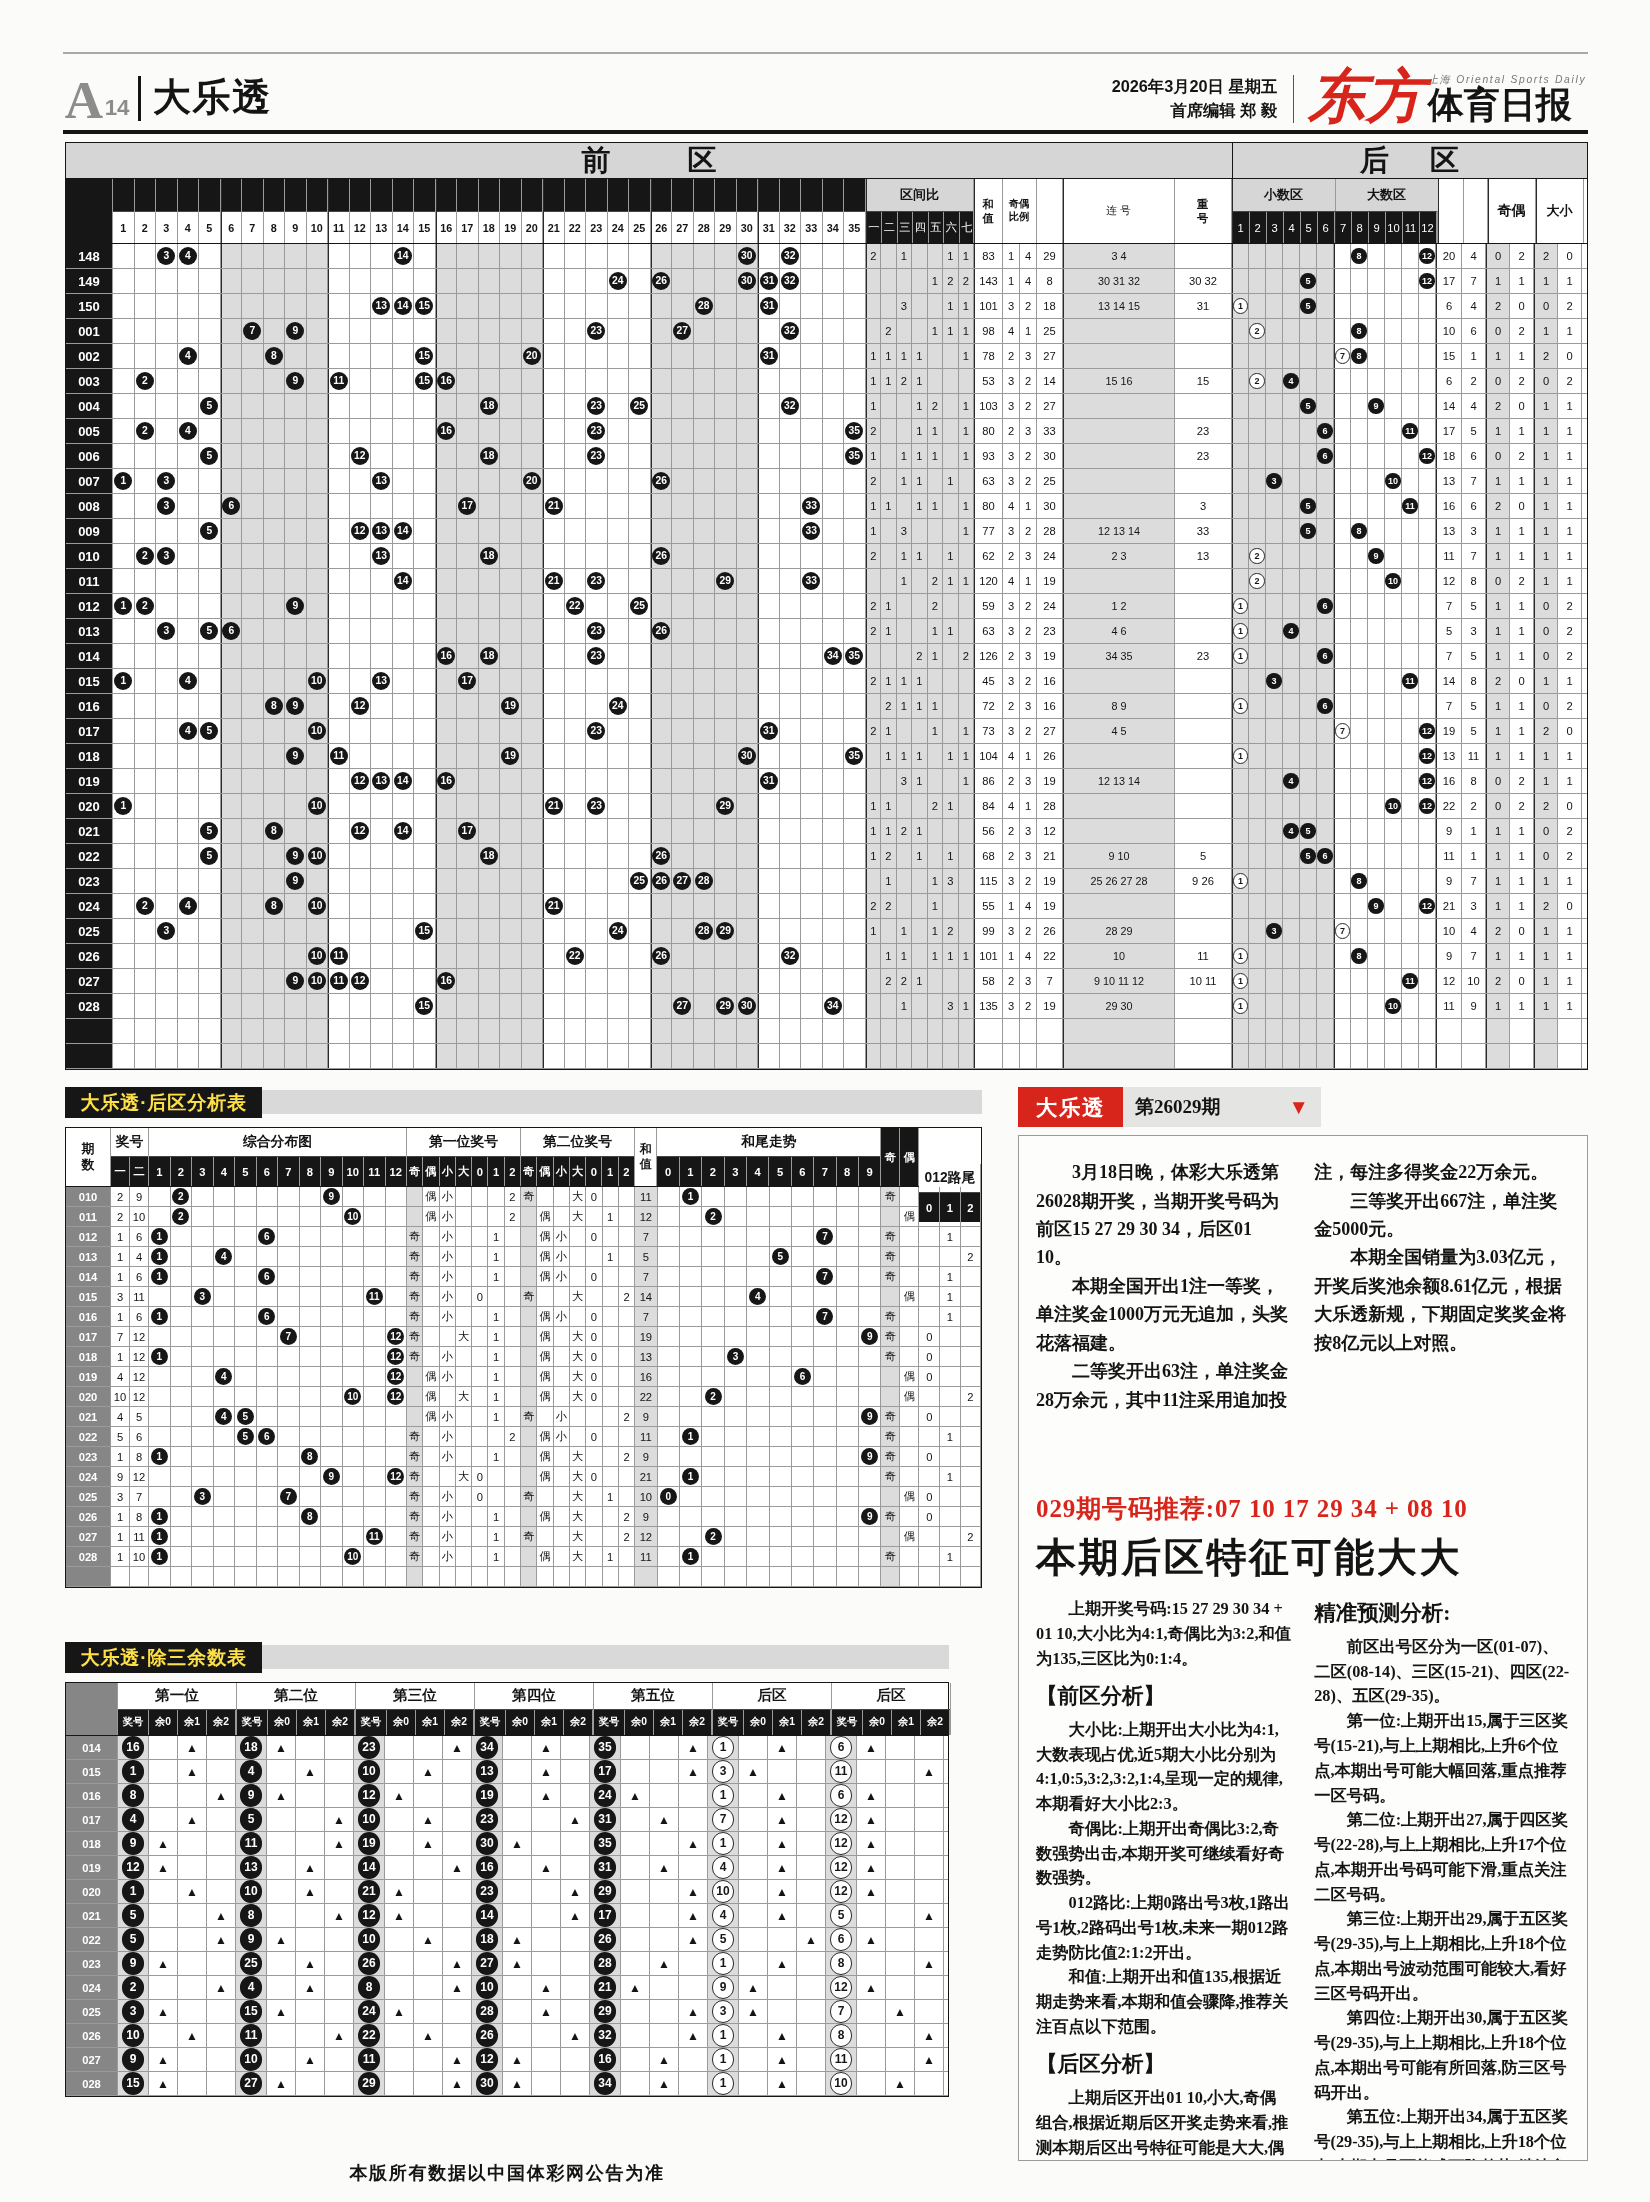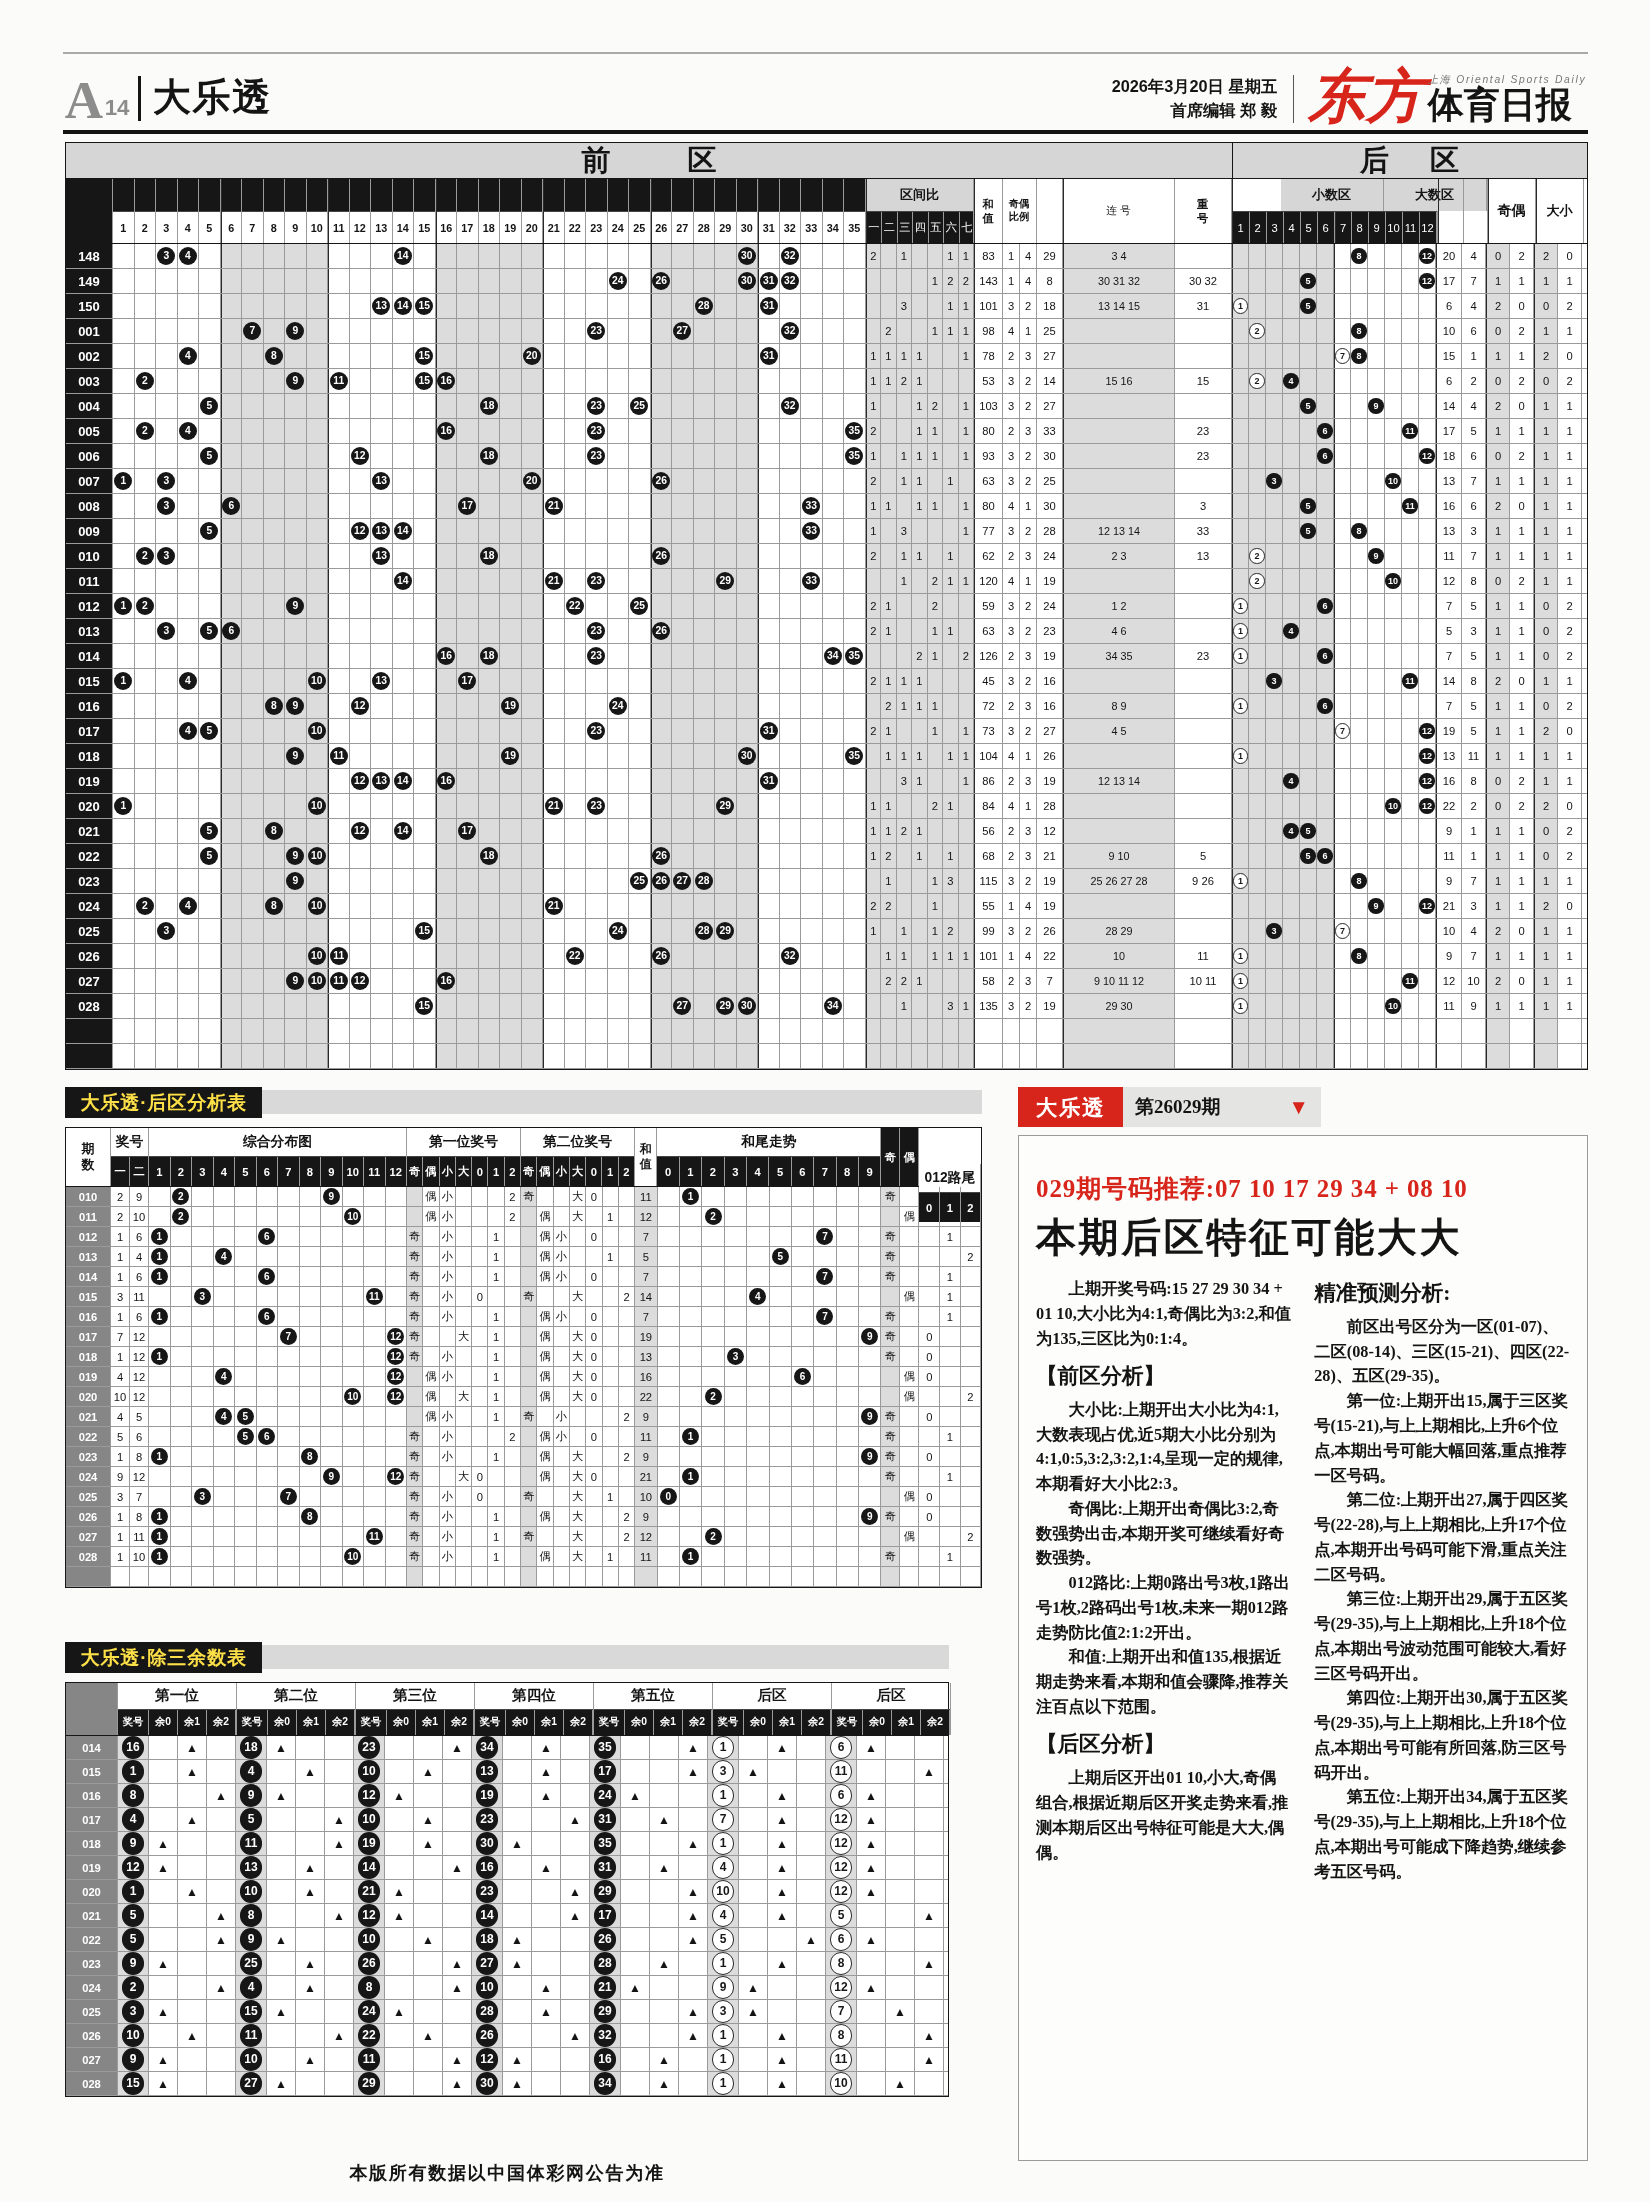--- a/index.html
+++ b/index.html
@@ -289,21 +289,21 @@
       </div>
       <div class="c" style="width: 34px;">
         <span class="v4" style="font-size:10.3px">奇偶比例</span>
       </div>
       <div class="c w-span"></div>
       <div class="c w-lian bl">连 号</div>
       <div class="c w-chong">
         <span class="v2">重号</span>
       </div>
       <div class="tc-col bl" style="width: 206px;">
-        <div class="tc-subrow" style="height: 34px; border-bottom: 0.9px solid rgb(68, 68, 68); padding-left: 48px;">
+        <div class="tc-subrow" style="height: 34px; border-bottom: 0.9px solid rgb(68, 68, 68);">
           <div class="c" style="width: 103px; background: rgb(214, 214, 214); font-weight: bold; font-size: 13px;">小数区</div>
           <div class="c" style="width: 103px; background: rgb(214, 214, 214); font-weight: bold; font-size: 13px;">大数区</div>
         </div>
         <div class="tc-subrow bk">
           <div class="c w-back">1</div>
           <div class="c w-back">2</div>
           <div class="c w-back">3</div>
           <div class="c w-back">4</div>
           <div class="c w-back">5</div>
           <div class="c w-back">6</div>
@@ -5135,20 +5135,27 @@
 
 <div id="right-col">
   <div class="rc-tab">
     <div class="rc-tab-red">大乐透</div>
     <div class="rc-tab-issue">
       <span>第26029期</span>
       <span class="rc-tri">▼</span>
     </div>
   </div>
   <div class="rc-box">
+    <div id="rc-article" class="rc-article">
+        <p>3月18日晚，体彩大乐透第26028期开奖，当期开奖号码为前区15 27 29 30 34，后区01 10。</p>
+        <p>本期全国开出1注一等奖，单注奖金1000万元无追加，头奖花落福建。</p>
+        <p>二等奖开出63注，单注奖金28万余元，其中11注采用追加投注，每注多得奖金22万余元。</p>
+        <p>三等奖开出667注，单注奖金5000元。</p>
+        <p>本期全国销量为3.03亿元，开奖后奖池余额8.61亿元，根据大乐透新规，下期固定奖奖金将按8亿元以上对照。</p>
+      </div>
     <div class="rc-reco">029期号码推荐:07 10 17 29 34 + 08 10</div>
     <div class="rc-headline">本期后区特征可能大大</div>
     <div id="rc-analysis" class="rc-analysis">
         <p>上期开奖号码:15 27 29 30 34 + 01 10,大小比为4:1,奇偶比为3:2,和值为135,三区比为0:1:4。</p>
         <div class="rc-h">【前区分析】</div>
         <p>大小比:上期开出大小比为4:1,大数表现占优,近5期大小比分别为4:1,0:5,3:2,3:2,1:4,呈现一定的规律,本期看好大小比2:3。</p>
         <p>奇偶比:上期开出奇偶比3:2,奇数强势出击,本期开奖可继续看好奇数强势。</p>
         <p>012路比:上期0路出号3枚,1路出号1枚,2路码出号1枚,未来一期012路走势防比值2:1:2开出。</p>
         <p>和值:上期开出和值135,根据近期走势来看,本期和值会骤降,推荐关注百点以下范围。</p>
         <div class="rc-h">【后区分析】</div>

